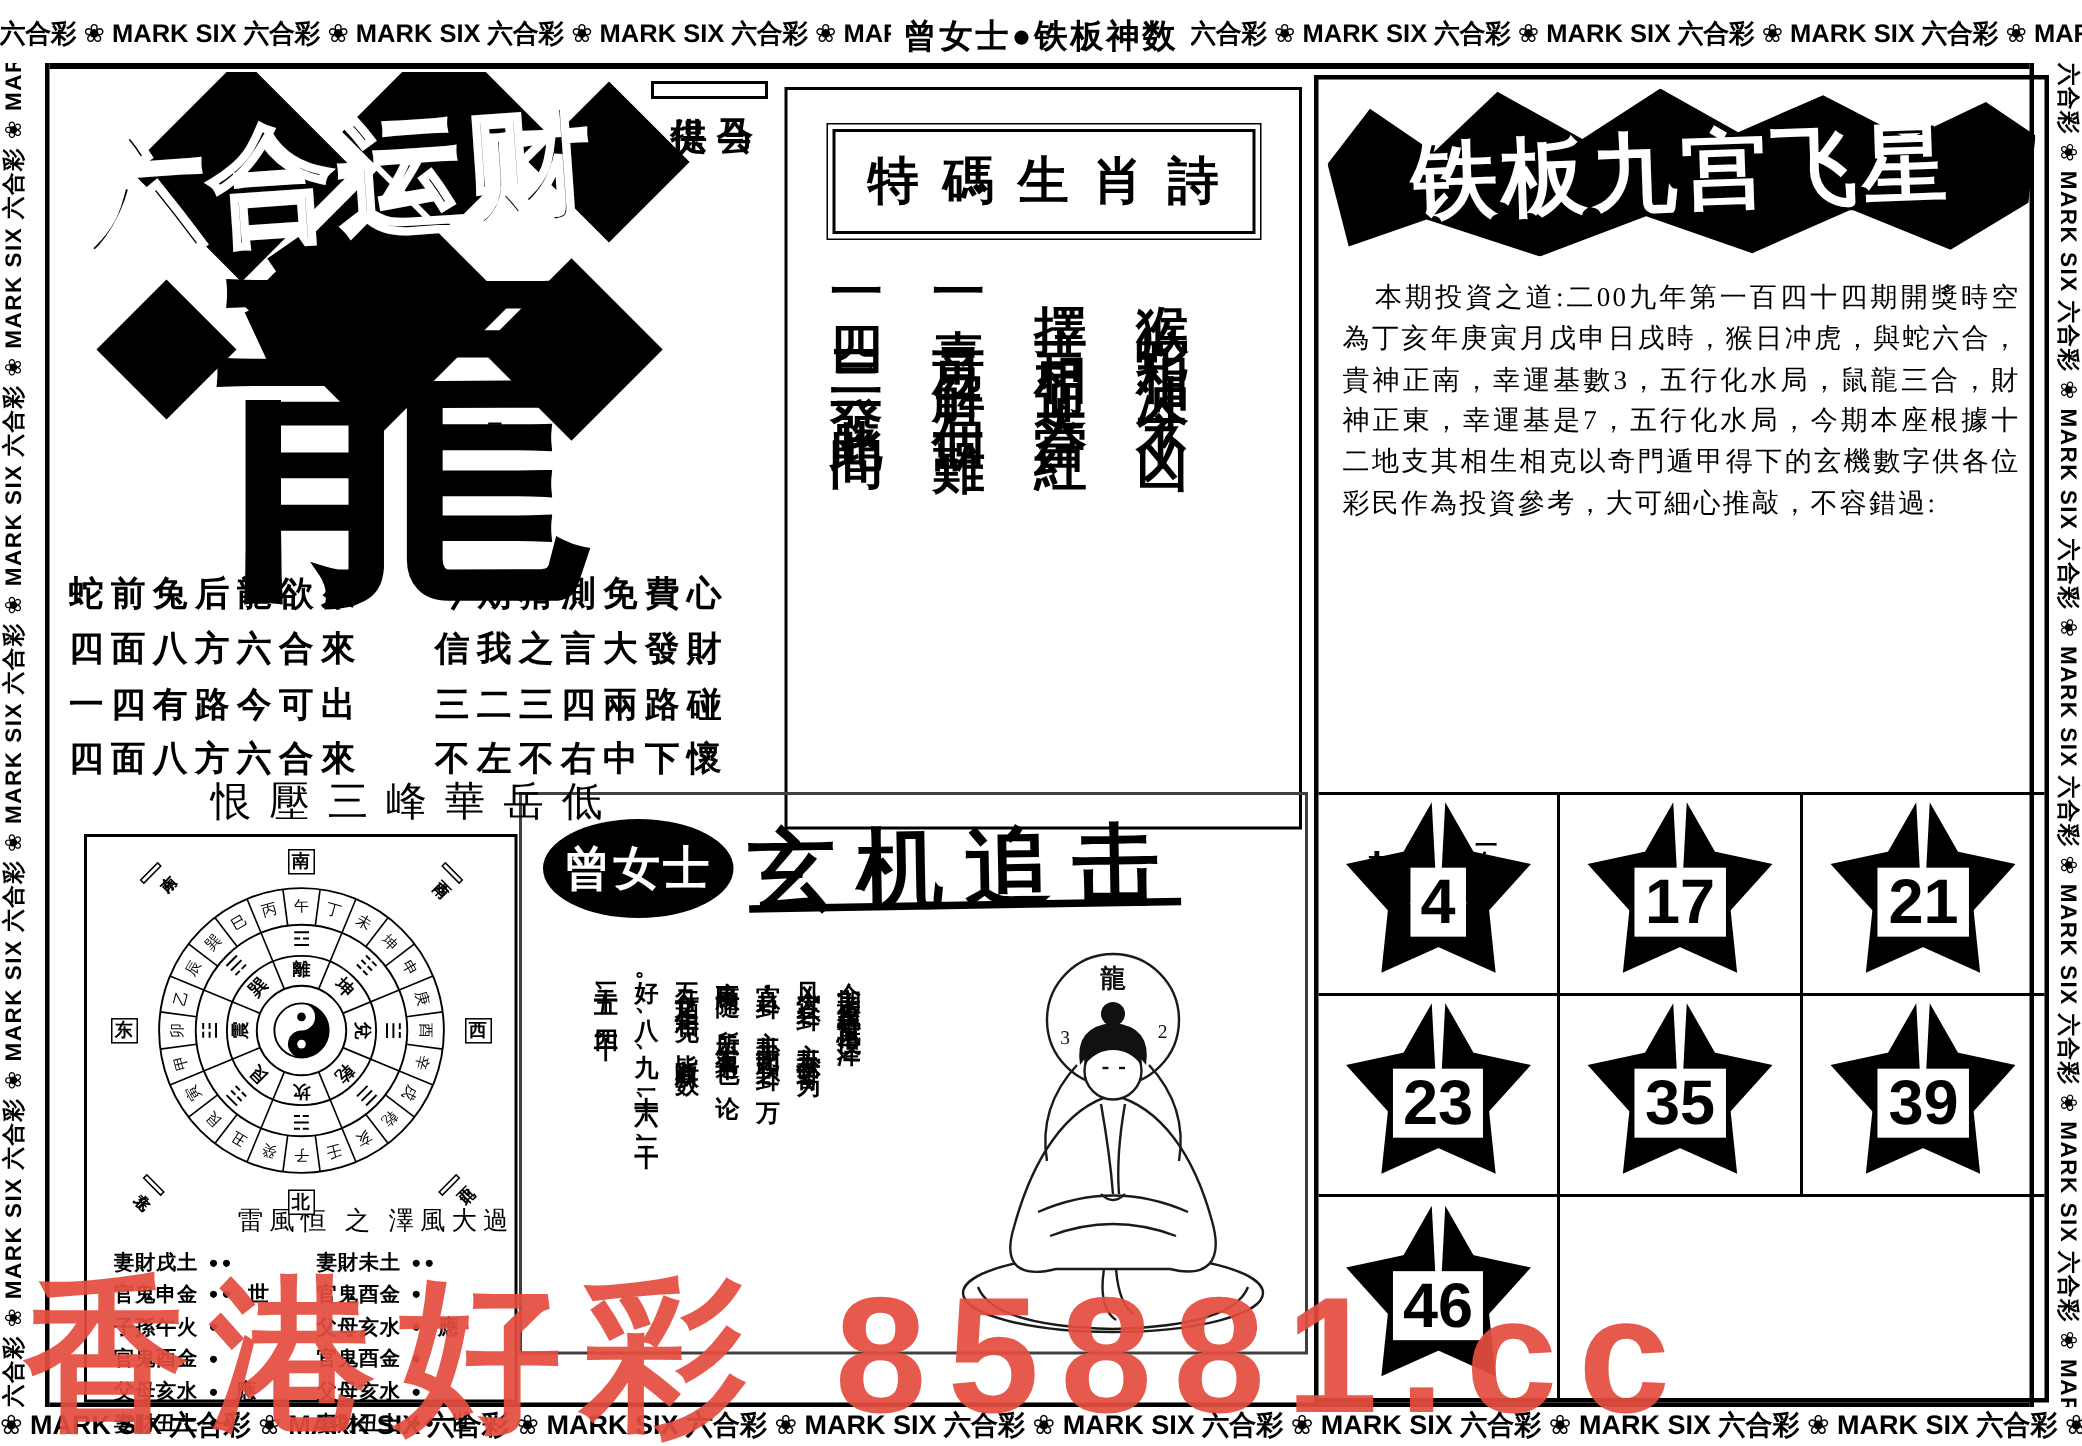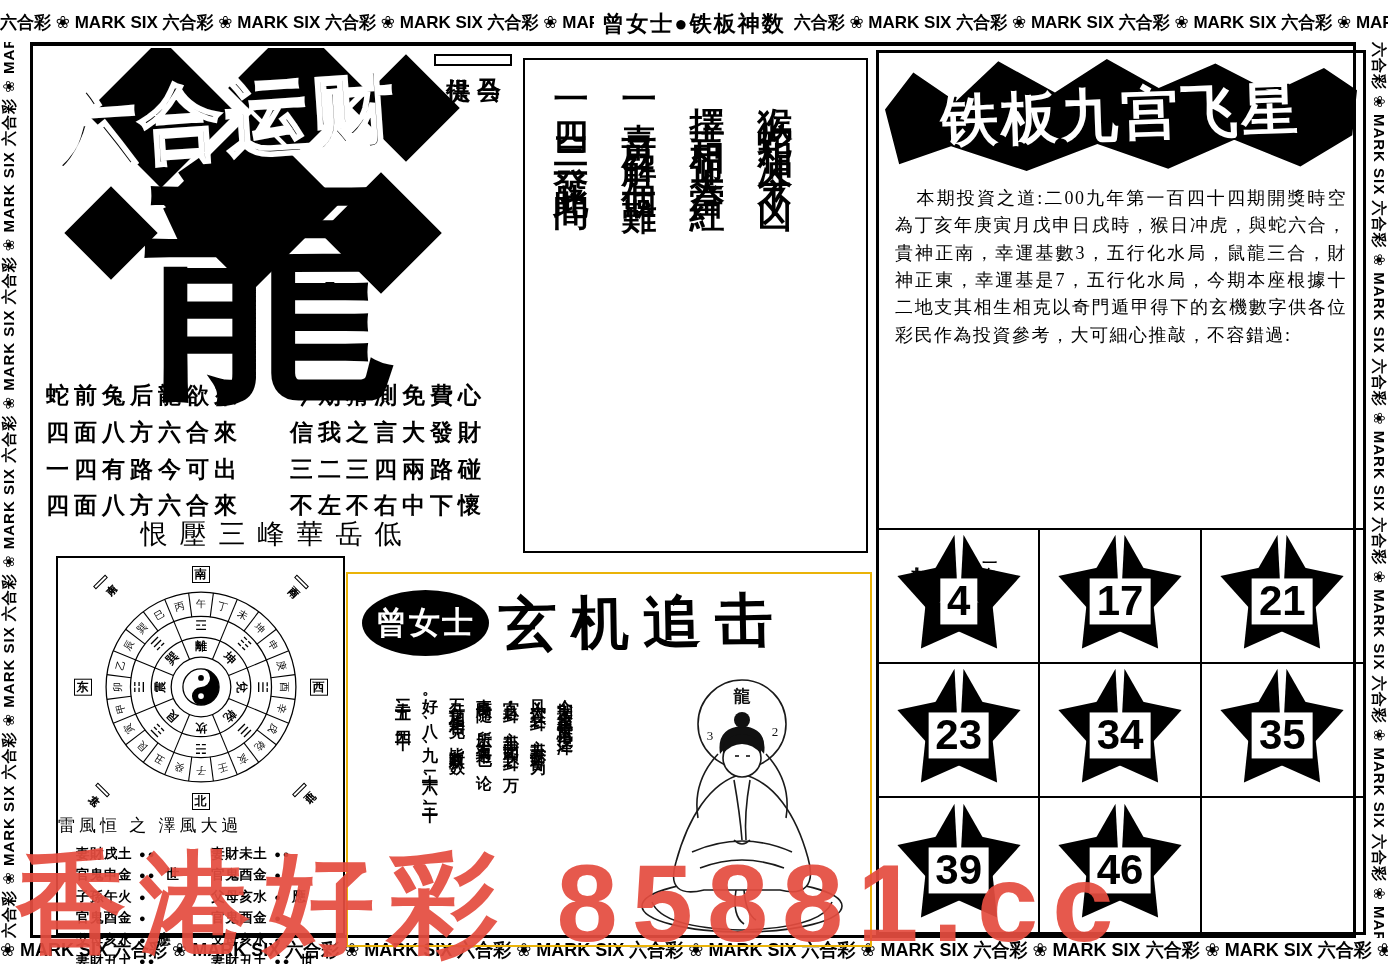--- a/index.html
+++ b/index.html
@@ -69,30 +69,30 @@
   .dir{position:absolute;border:1px solid #000;background:#fff;font-size:12px;font-weight:bold;line-height:1.05;padding:1px 2px;text-align:center;}
   .dir.corner{font-size:10px;width:13px;writing-mode:vertical-rl;text-orientation:upright;padding:1px 1px;}
   #dir-top{left:50%;top:-6px;transform:translateX(-50%);}
   #dir-bottom{left:50%;bottom:-8px;transform:translateX(-50%);}
   #dir-left{left:-4px;top:50%;transform:translateY(-50%);}
   #dir-right{right:-4px;top:50%;transform:translateY(-50%);}
   #dir-tl{left:14px;top:8px;transform:rotate(-45deg);}
   #dir-tr{right:14px;top:8px;transform:rotate(45deg);}
   #dir-bl{left:16px;bottom:10px;transform:rotate(45deg);}
   #dir-br{right:16px;bottom:10px;transform:rotate(-45deg);}
-  #wheel-caption{text-align:left;font-size:17px;letter-spacing:4px;margin-top:12px;}
+  #wheel-caption{text-align:right;font-size:17px;letter-spacing:4px;margin-top:0;}
   #hex-table{display:flex;justify-content:space-between;padding:6px 12px 0 18px;}
   .hex-col{width:47%;}
   .hex-row{display:flex;align-items:center;height:21.5px;font-weight:bold;}
   .hx-label{font-size:13.5px;letter-spacing:0.5px;}
   .hx-marks{font-size:11px;margin-left:7px;letter-spacing:2px;}
   .hx-extra{font-size:14px;margin-left:9px;}
 
   
-  #mystery-panel{position:absolute;left:346px;top:572px;width:526px;height:375px;border:2px solid #eab308;box-sizing:border-box;}
+  #mystery-panel{position:absolute;left:346px;top:528px;width:526px;height:375px;border:2px solid #404040;box-sizing:border-box;text-decoration:underline;}
   #mystery-head{display:flex;align-items:center;margin:10px 0 0 14px;}
   #mystery-badge{background:#000;color:#fff;border-radius:50%;padding:12px 14px;font-size:31px;font-weight:bold;letter-spacing:2px;}
   #mystery-title{font-size:58px;font-weight:bold;letter-spacing:14px;margin-left:10px;transform:rotate(-1deg);}
   #mystery-cols{position:absolute;left:38px;top:112px;height:258px;writing-mode:vertical-rl;text-orientation:upright;}
   #mystery-cols p{margin:0 6px;font-size:16px;font-weight:bold;letter-spacing:4px;}
   #figure-svg{position:absolute;right:8px;top:88px;}
 
   
   #watermark{position:absolute;left:16px;top:830px;z-index:50;white-space:nowrap;
      font-family:"Liberation Sans","DejaVu Sans",sans-serif;font-weight:bold;font-size:110px;letter-spacing:14px;
@@ -146,20 +146,21 @@
           <p>今期猜測免費心</p>
           <p>信我之言大發財</p>
           <p>三二三四兩路碰</p>
           <p>不左不右中下懷</p>
         </div>
     </div>
     <div id="left-caption">恨壓三峰華岳低</div>
   </div>
 
   <div id="zodiac-panel">
+    <div id="zodiac-header">特碼生肖詩</div>
     <div id="zodiac-cols">
         <p>猴蛇相冲今不凶</p>
         <p>擇吉相迎大當紅</p>
         <p>一喜可解三個難</p>
         <p>一四三二發此間</p>
       </div>
   </div>
 
   <div id="right-panel">
     <div id="banner">
@@ -206,31 +207,20 @@
         <div class="star-cell">
           <svg viewBox="-80 -80 160 160" class="star-svg">
             <polygon points="-5,-68 -29,-26 -2,-11" fill="#000"></polygon>
             <polygon points="5,-68 29,-26 2,-11" fill="#000"></polygon>
             <polygon points="0,-72 -26,-27 0,-9 26,-27" transform="rotate(72)" fill="#000"></polygon>
             <polygon points="0,-72 -26,-27 0,-9 26,-27" transform="rotate(144)" fill="#000"></polygon>
             <polygon points="0,-72 -26,-27 0,-9 26,-27" transform="rotate(216)" fill="#000"></polygon>
             <polygon points="0,-72 -26,-27 0,-9 26,-27" transform="rotate(288)" fill="#000"></polygon>
           </svg>
           <div class="star-num">23</div>
-        </div>
-        <div class="star-cell">
-          <svg viewBox="-80 -80 160 160" class="star-svg">
-            <polygon points="-5,-68 -29,-26 -2,-11" fill="#000"></polygon>
-            <polygon points="5,-68 29,-26 2,-11" fill="#000"></polygon>
-            <polygon points="0,-72 -26,-27 0,-9 26,-27" transform="rotate(72)" fill="#000"></polygon>
-            <polygon points="0,-72 -26,-27 0,-9 26,-27" transform="rotate(144)" fill="#000"></polygon>
-            <polygon points="0,-72 -26,-27 0,-9 26,-27" transform="rotate(216)" fill="#000"></polygon>
-            <polygon points="0,-72 -26,-27 0,-9 26,-27" transform="rotate(288)" fill="#000"></polygon>
-          </svg>
-          <div class="star-num">34</div>
         </div>
         <div class="star-cell">
           <svg viewBox="-80 -80 160 160" class="star-svg">
             <polygon points="-5,-68 -29,-26 -2,-11" fill="#000"></polygon>
             <polygon points="5,-68 29,-26 2,-11" fill="#000"></polygon>
             <polygon points="0,-72 -26,-27 0,-9 26,-27" transform="rotate(72)" fill="#000"></polygon>
             <polygon points="0,-72 -26,-27 0,-9 26,-27" transform="rotate(144)" fill="#000"></polygon>
             <polygon points="0,-72 -26,-27 0,-9 26,-27" transform="rotate(216)" fill="#000"></polygon>
             <polygon points="0,-72 -26,-27 0,-9 26,-27" transform="rotate(288)" fill="#000"></polygon>
           </svg>

